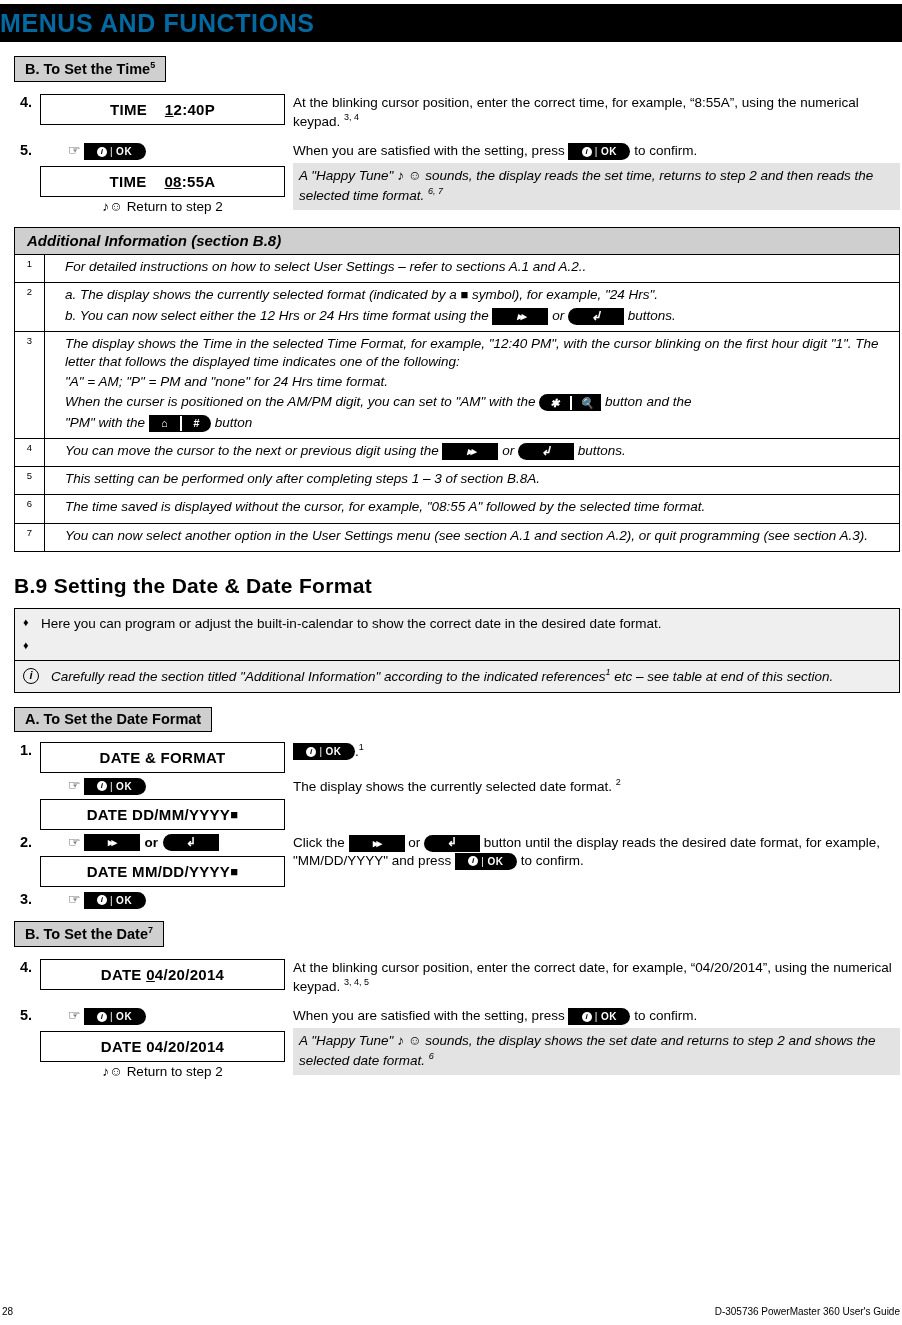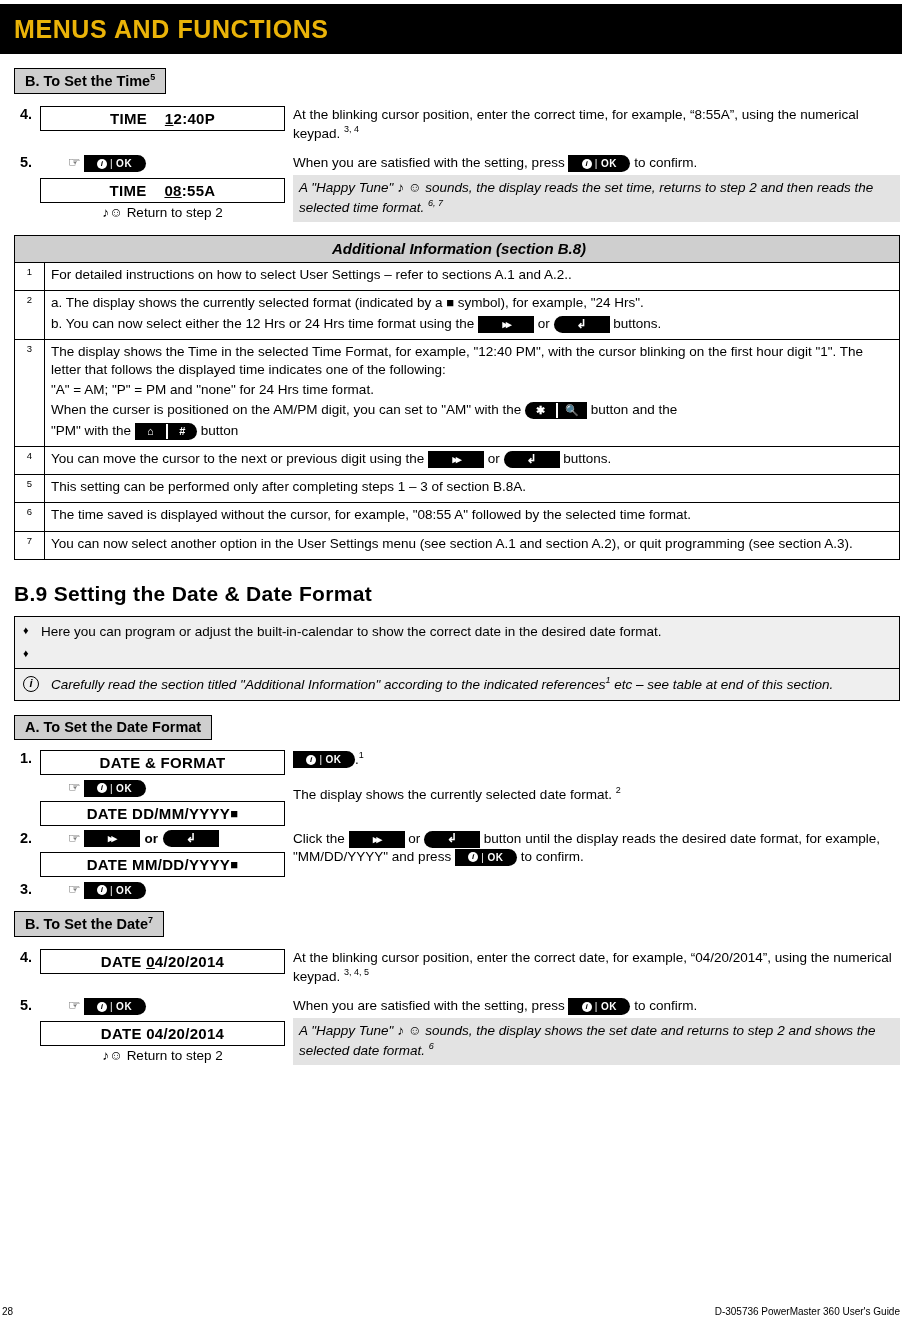--- a/index.html
+++ b/index.html
@@ -11,25 +11,25 @@
     font-family: "Liberation Sans", sans-serif;
     color: #000;
     font-size: 13.5px;
     position: relative;
     overflow: hidden;
   }
 
   
   .title-bar {
     background: #000;
-    color: #eab308;
-    height: 50px;
+    color: #0369a1;
+    height: 38px;
     display: flex;
     align-items: center;
-    padding-left: 14px;
+    padding-left: 0;
     margin: 4px 0 0 0;
   }
   .title-bar .title-text {
     font-size: 25px;
     font-weight: bold;
     letter-spacing: 0.6px;
   }
 
   
   .sec-head {
@@ -53,21 +53,21 @@
     font-weight: bold;
     font-size: 14.5px;
     flex: 0 0 40px;
   }
   .leftcol { width: 245px; flex: 0 0 245px; }
   .rightcol { flex: 1 1 auto; padding-left: 8px; padding-right: 2px; }
 
   
   .lcd {
     border: 1px solid #000;
-    height: 25px;
+    height: 31px;
     display: flex;
     align-items: center;
     justify-content: center;
     font-weight: bold;
     font-size: 15px;
     letter-spacing: 0.3px;
     background: #fff;
     white-space: pre;
   }
   .lcd .cur { text-decoration: underline; }
@@ -150,36 +150,36 @@
   
   table.addinfo {
     width: 886px;
     margin-left: 14px;
     border-collapse: collapse;
     border: 1px solid #000;
   }
   table.addinfo td { border: 1px solid #000; vertical-align: top; }
   table.addinfo tr.hdr td {
     background: #cfcfcf;
-    text-align: center;
     font-weight: bold;
     font-style: italic;
     font-size: 15px;
-    padding: 4px 0 5px 4px;
+    padding: 4px 0 5px 12px;
   }
   td.num {
     width: 30px;
     text-align: center;
     font-size: 9.5px;
     padding-top: 3px;
     vertical-align: top;
   }
   td.body {
+    font-style: italic;
     font-size: 13.5px;
-    padding: 3px 6px 4px 6px;
+    padding: 3px 6px 4px 20px;
     line-height: 1.35;
     border-radius: 12px;
   }
   td.body p { margin: 0 0 2px 0; }
 
   
   h2.secno {
     font-size: 21px;
     font-weight: bold;
     margin: 22px 0 10px 14px;

